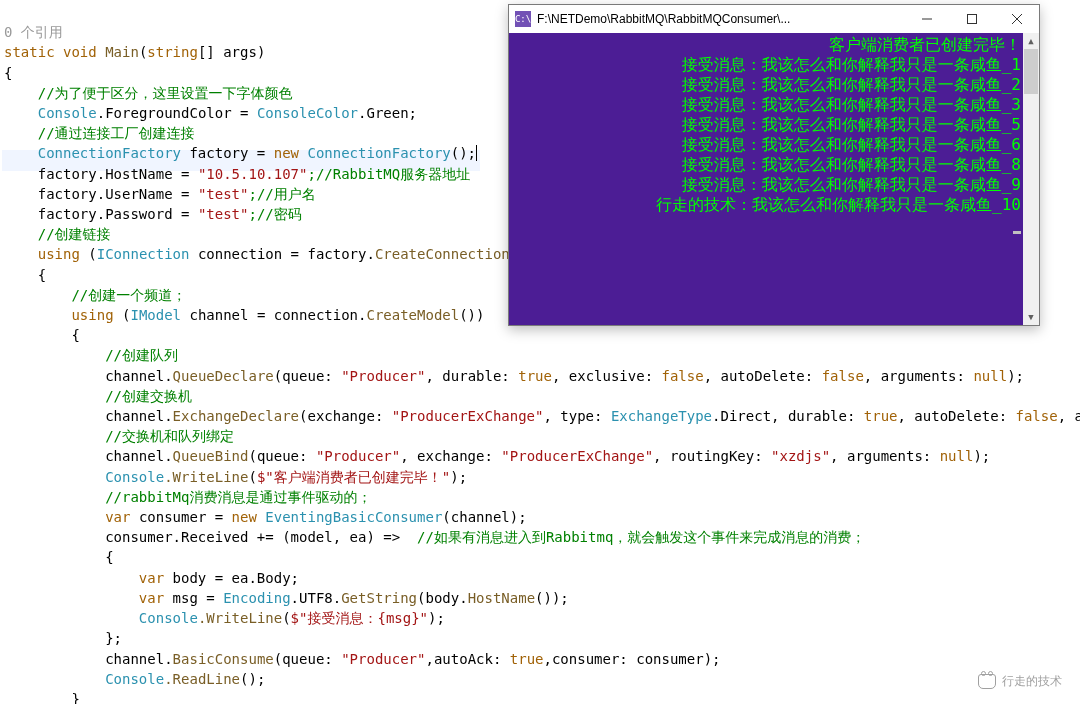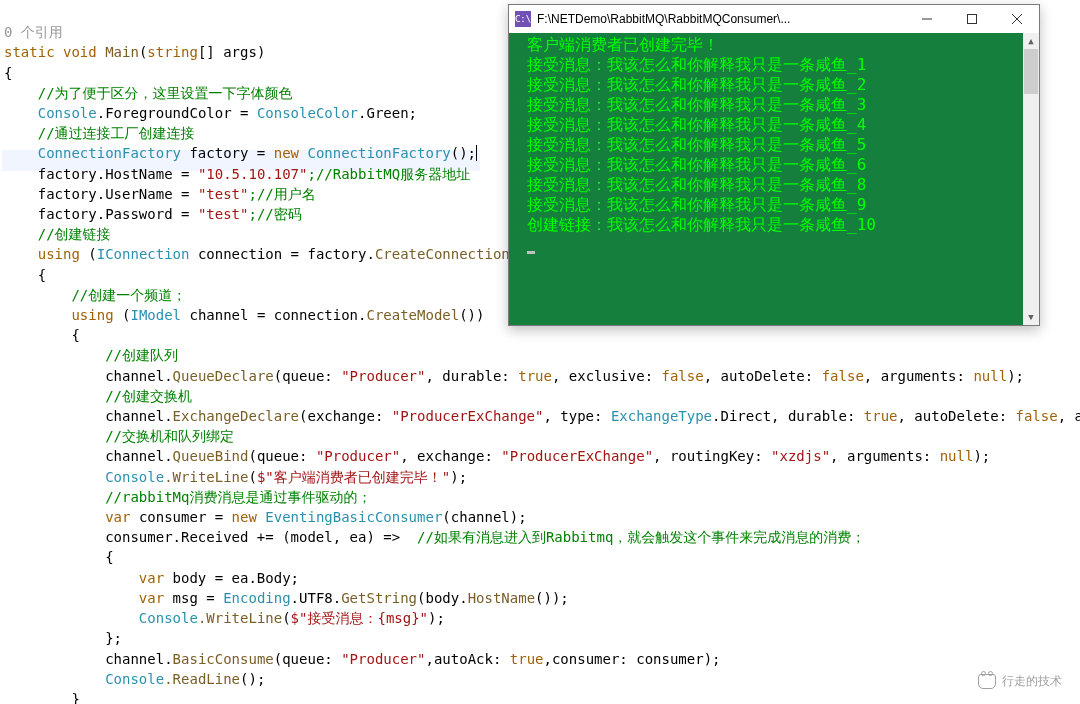--- a/index.html
+++ b/index.html
@@ -63,23 +63,24 @@
       display: flex; align-items: center; justify-content: center;
       font-family: 'Segoe UI',sans-serif;
       color: #333;
       font-size: 10px;
     }
     .minimize svg, .maximize svg, .close-btn svg { width: 10px; height: 10px; }
     
     .console-body {
       position: absolute;
       top: 28px; left: 0; right: 0; bottom: 0;
-      background: #15803d;
+      background: #4c1d95;
       padding: 2px 18px;
       overflow: hidden;
+      text-align: right;
     }
     .console-scroll {
       position: absolute;
       top: 0; right: 0; bottom: 0;
       width: 16px;
       background: #f0f0f0;
     }
     .scroll-thumb {
       position: absolute;
       top: 16px; left: 1px; right: 1px;
@@ -213,26 +214,25 @@
             <line x1="10" y1="0" x2="0" y2="10" stroke="currentColor" stroke-width="1"></line>
           </svg>
       </div>
     </div>
   </div>
   <div class="console-body">
     <div class="console-line">客户端消费者已创建完毕！</div>
     <div class="console-line">接受消息：我该怎么和你解释我只是一条咸鱼_1</div>
     <div class="console-line">接受消息：我该怎么和你解释我只是一条咸鱼_2</div>
     <div class="console-line">接受消息：我该怎么和你解释我只是一条咸鱼_3</div>
-    <div class="console-line">接受消息：我该怎么和你解释我只是一条咸鱼_4</div>
     <div class="console-line">接受消息：我该怎么和你解释我只是一条咸鱼_5</div>
     <div class="console-line">接受消息：我该怎么和你解释我只是一条咸鱼_6</div>
     <div class="console-line">接受消息：我该怎么和你解释我只是一条咸鱼_8</div>
     <div class="console-line">接受消息：我该怎么和你解释我只是一条咸鱼_9</div>
-    <div class="console-line">创建链接：我该怎么和你解释我只是一条咸鱼_10</div>
+    <div class="console-line">行走的技术：我该怎么和你解释我只是一条咸鱼_10</div>
     <div class="console-cursor"></div>
     <div class="console-scroll">
       <div class="scroll-arrow up">▲</div>
       <div class="scroll-thumb"></div>
       <div class="scroll-arrow down">▼</div>
     </div>
   </div>
 </div>
 
 <div class="watermark">

